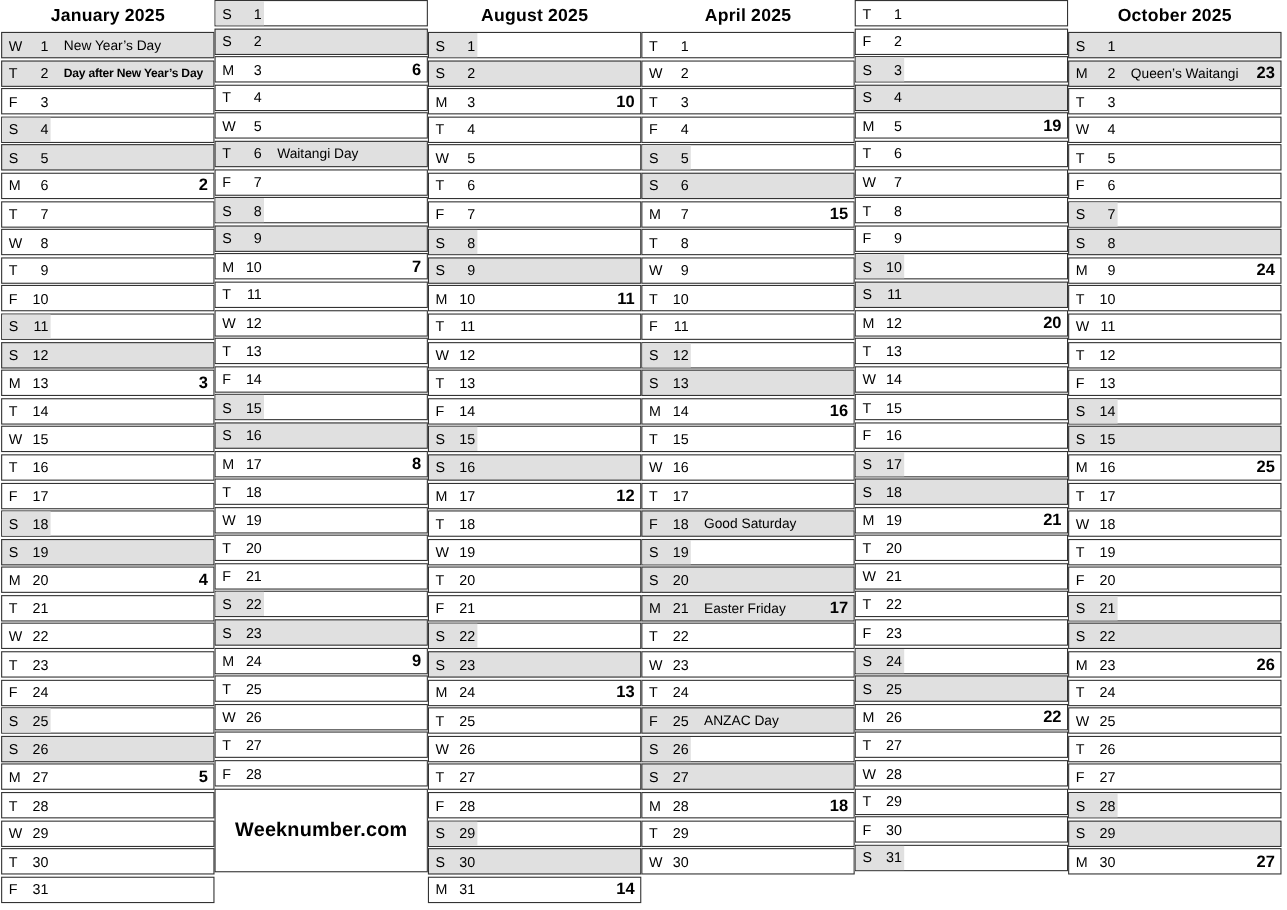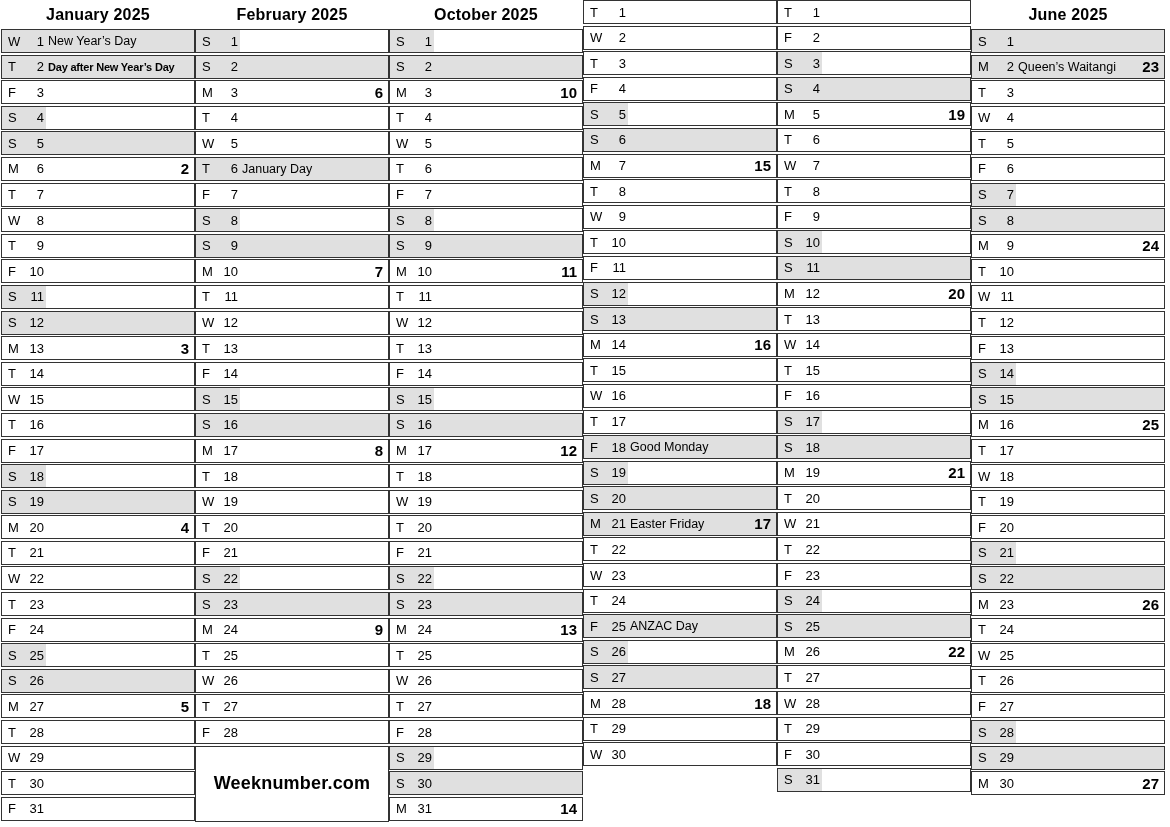--- a/index.html
+++ b/index.html
@@ -36,21 +36,21 @@
   .label {
     box-sizing:border-box;
     width:44px; flex:0 0 44px;
     display:flex; align-items:center;
     padding-left:6px;
   }
   .label.shade { background:#e0e0e0; }
   .dow { font-size:13px; width:15px; flex:0 0 15px; }
   .num { font-size:13px; flex:1; text-align:right; padding-right:2px; }
   .holiday {
-    font-size:12.5px; margin-left:2px; align-self:center;
+    font-size:12.5px; margin-left:12px; align-self:center;
     white-space:nowrap;
   }
   .holiday.small { font-size:11px; letter-spacing:-0.2px;font-weight:bold; }
   .week {
     margin-left:auto; align-self:center;
     font-weight:bold; font-size:15px; padding-right:5px;
   }
   .brand-box {
     box-sizing:border-box;
     flex:1 1 auto;
@@ -254,21 +254,20 @@
         </div>
         <div class="row">
           <div class="label">
             <span class="dow">F</span>
             <span class="num">31</span>
           </div>
         </div>
       </div>
     </div>
     <div class="month">
-      <div class="month-title">February 2025</div>
       <div class="rows">
         <div class="row">
           <div class="label shade">
             <span class="dow">S</span>
             <span class="num">1</span>
           </div>
         </div>
         <div class="row full">
           <div class="label">
             <span class="dow">S</span>
@@ -292,21 +291,21 @@
           <div class="label">
             <span class="dow">W</span>
             <span class="num">5</span>
           </div>
         </div>
         <div class="row full">
           <div class="label">
             <span class="dow">T</span>
             <span class="num">6</span>
           </div>
-          <span class="holiday">January Day</span>
+          <span class="holiday">Waitangi Day</span>
         </div>
         <div class="row">
           <div class="label">
             <span class="dow">F</span>
             <span class="num">7</span>
           </div>
         </div>
         <div class="row">
           <div class="label shade">
             <span class="dow">S</span>
@@ -431,607 +430,608 @@
           </div>
         </div>
         <div class="row">
           <div class="label">
             <span class="dow">F</span>
             <span class="num">28</span>
           </div>
         </div>
         <div class="brand-box">
           <span>Weeknumber.com</span>
+        </div>
+      </div>
+    </div>
+    <div class="month">
+      <div class="month-title">August 2025</div>
+      <div class="rows">
+        <div class="row">
+          <div class="label shade">
+            <span class="dow">S</span>
+            <span class="num">1</span>
+          </div>
+        </div>
+        <div class="row full">
+          <div class="label">
+            <span class="dow">S</span>
+            <span class="num">2</span>
+          </div>
+        </div>
+        <div class="row">
+          <div class="label">
+            <span class="dow">M</span>
+            <span class="num">3</span>
+          </div>
+          <span class="week">10</span>
+        </div>
+        <div class="row">
+          <div class="label">
+            <span class="dow">T</span>
+            <span class="num">4</span>
+          </div>
+        </div>
+        <div class="row">
+          <div class="label">
+            <span class="dow">W</span>
+            <span class="num">5</span>
+          </div>
+        </div>
+        <div class="row">
+          <div class="label">
+            <span class="dow">T</span>
+            <span class="num">6</span>
+          </div>
+        </div>
+        <div class="row">
+          <div class="label">
+            <span class="dow">F</span>
+            <span class="num">7</span>
+          </div>
+        </div>
+        <div class="row">
+          <div class="label shade">
+            <span class="dow">S</span>
+            <span class="num">8</span>
+          </div>
+        </div>
+        <div class="row full">
+          <div class="label">
+            <span class="dow">S</span>
+            <span class="num">9</span>
+          </div>
+        </div>
+        <div class="row">
+          <div class="label">
+            <span class="dow">M</span>
+            <span class="num">10</span>
+          </div>
+          <span class="week">11</span>
+        </div>
+        <div class="row">
+          <div class="label">
+            <span class="dow">T</span>
+            <span class="num">11</span>
+          </div>
+        </div>
+        <div class="row">
+          <div class="label">
+            <span class="dow">W</span>
+            <span class="num">12</span>
+          </div>
+        </div>
+        <div class="row">
+          <div class="label">
+            <span class="dow">T</span>
+            <span class="num">13</span>
+          </div>
+        </div>
+        <div class="row">
+          <div class="label">
+            <span class="dow">F</span>
+            <span class="num">14</span>
+          </div>
+        </div>
+        <div class="row">
+          <div class="label shade">
+            <span class="dow">S</span>
+            <span class="num">15</span>
+          </div>
+        </div>
+        <div class="row full">
+          <div class="label">
+            <span class="dow">S</span>
+            <span class="num">16</span>
+          </div>
+        </div>
+        <div class="row">
+          <div class="label">
+            <span class="dow">M</span>
+            <span class="num">17</span>
+          </div>
+          <span class="week">12</span>
+        </div>
+        <div class="row">
+          <div class="label">
+            <span class="dow">T</span>
+            <span class="num">18</span>
+          </div>
+        </div>
+        <div class="row">
+          <div class="label">
+            <span class="dow">W</span>
+            <span class="num">19</span>
+          </div>
+        </div>
+        <div class="row">
+          <div class="label">
+            <span class="dow">T</span>
+            <span class="num">20</span>
+          </div>
+        </div>
+        <div class="row">
+          <div class="label">
+            <span class="dow">F</span>
+            <span class="num">21</span>
+          </div>
+        </div>
+        <div class="row">
+          <div class="label shade">
+            <span class="dow">S</span>
+            <span class="num">22</span>
+          </div>
+        </div>
+        <div class="row full">
+          <div class="label">
+            <span class="dow">S</span>
+            <span class="num">23</span>
+          </div>
+        </div>
+        <div class="row">
+          <div class="label">
+            <span class="dow">M</span>
+            <span class="num">24</span>
+          </div>
+          <span class="week">13</span>
+        </div>
+        <div class="row">
+          <div class="label">
+            <span class="dow">T</span>
+            <span class="num">25</span>
+          </div>
+        </div>
+        <div class="row">
+          <div class="label">
+            <span class="dow">W</span>
+            <span class="num">26</span>
+          </div>
+        </div>
+        <div class="row">
+          <div class="label">
+            <span class="dow">T</span>
+            <span class="num">27</span>
+          </div>
+        </div>
+        <div class="row">
+          <div class="label">
+            <span class="dow">F</span>
+            <span class="num">28</span>
+          </div>
+        </div>
+        <div class="row">
+          <div class="label shade">
+            <span class="dow">S</span>
+            <span class="num">29</span>
+          </div>
+        </div>
+        <div class="row full">
+          <div class="label">
+            <span class="dow">S</span>
+            <span class="num">30</span>
+          </div>
+        </div>
+        <div class="row">
+          <div class="label">
+            <span class="dow">M</span>
+            <span class="num">31</span>
+          </div>
+          <span class="week">14</span>
+        </div>
+      </div>
+    </div>
+    <div class="month">
+      <div class="month-title">April 2025</div>
+      <div class="rows">
+        <div class="row">
+          <div class="label">
+            <span class="dow">T</span>
+            <span class="num">1</span>
+          </div>
+        </div>
+        <div class="row">
+          <div class="label">
+            <span class="dow">W</span>
+            <span class="num">2</span>
+          </div>
+        </div>
+        <div class="row">
+          <div class="label">
+            <span class="dow">T</span>
+            <span class="num">3</span>
+          </div>
+        </div>
+        <div class="row">
+          <div class="label">
+            <span class="dow">F</span>
+            <span class="num">4</span>
+          </div>
+        </div>
+        <div class="row">
+          <div class="label shade">
+            <span class="dow">S</span>
+            <span class="num">5</span>
+          </div>
+        </div>
+        <div class="row full">
+          <div class="label">
+            <span class="dow">S</span>
+            <span class="num">6</span>
+          </div>
+        </div>
+        <div class="row">
+          <div class="label">
+            <span class="dow">M</span>
+            <span class="num">7</span>
+          </div>
+          <span class="week">15</span>
+        </div>
+        <div class="row">
+          <div class="label">
+            <span class="dow">T</span>
+            <span class="num">8</span>
+          </div>
+        </div>
+        <div class="row">
+          <div class="label">
+            <span class="dow">W</span>
+            <span class="num">9</span>
+          </div>
+        </div>
+        <div class="row">
+          <div class="label">
+            <span class="dow">T</span>
+            <span class="num">10</span>
+          </div>
+        </div>
+        <div class="row">
+          <div class="label">
+            <span class="dow">F</span>
+            <span class="num">11</span>
+          </div>
+        </div>
+        <div class="row">
+          <div class="label shade">
+            <span class="dow">S</span>
+            <span class="num">12</span>
+          </div>
+        </div>
+        <div class="row full">
+          <div class="label">
+            <span class="dow">S</span>
+            <span class="num">13</span>
+          </div>
+        </div>
+        <div class="row">
+          <div class="label">
+            <span class="dow">M</span>
+            <span class="num">14</span>
+          </div>
+          <span class="week">16</span>
+        </div>
+        <div class="row">
+          <div class="label">
+            <span class="dow">T</span>
+            <span class="num">15</span>
+          </div>
+        </div>
+        <div class="row">
+          <div class="label">
+            <span class="dow">W</span>
+            <span class="num">16</span>
+          </div>
+        </div>
+        <div class="row">
+          <div class="label">
+            <span class="dow">T</span>
+            <span class="num">17</span>
+          </div>
+        </div>
+        <div class="row full">
+          <div class="label">
+            <span class="dow">F</span>
+            <span class="num">18</span>
+          </div>
+          <span class="holiday">Good Saturday</span>
+        </div>
+        <div class="row">
+          <div class="label shade">
+            <span class="dow">S</span>
+            <span class="num">19</span>
+          </div>
+        </div>
+        <div class="row full">
+          <div class="label">
+            <span class="dow">S</span>
+            <span class="num">20</span>
+          </div>
+        </div>
+        <div class="row full">
+          <div class="label">
+            <span class="dow">M</span>
+            <span class="num">21</span>
+          </div>
+          <span class="holiday">Easter Friday</span>
+          <span class="week">17</span>
+        </div>
+        <div class="row">
+          <div class="label">
+            <span class="dow">T</span>
+            <span class="num">22</span>
+          </div>
+        </div>
+        <div class="row">
+          <div class="label">
+            <span class="dow">W</span>
+            <span class="num">23</span>
+          </div>
+        </div>
+        <div class="row">
+          <div class="label">
+            <span class="dow">T</span>
+            <span class="num">24</span>
+          </div>
+        </div>
+        <div class="row full">
+          <div class="label">
+            <span class="dow">F</span>
+            <span class="num">25</span>
+          </div>
+          <span class="holiday">ANZAC Day</span>
+        </div>
+        <div class="row">
+          <div class="label shade">
+            <span class="dow">S</span>
+            <span class="num">26</span>
+          </div>
+        </div>
+        <div class="row full">
+          <div class="label">
+            <span class="dow">S</span>
+            <span class="num">27</span>
+          </div>
+        </div>
+        <div class="row">
+          <div class="label">
+            <span class="dow">M</span>
+            <span class="num">28</span>
+          </div>
+          <span class="week">18</span>
+        </div>
+        <div class="row">
+          <div class="label">
+            <span class="dow">T</span>
+            <span class="num">29</span>
+          </div>
+        </div>
+        <div class="row">
+          <div class="label">
+            <span class="dow">W</span>
+            <span class="num">30</span>
+          </div>
+        </div>
+      </div>
+    </div>
+    <div class="month">
+      <div class="rows">
+        <div class="row">
+          <div class="label">
+            <span class="dow">T</span>
+            <span class="num">1</span>
+          </div>
+        </div>
+        <div class="row">
+          <div class="label">
+            <span class="dow">F</span>
+            <span class="num">2</span>
+          </div>
+        </div>
+        <div class="row">
+          <div class="label shade">
+            <span class="dow">S</span>
+            <span class="num">3</span>
+          </div>
+        </div>
+        <div class="row full">
+          <div class="label">
+            <span class="dow">S</span>
+            <span class="num">4</span>
+          </div>
+        </div>
+        <div class="row">
+          <div class="label">
+            <span class="dow">M</span>
+            <span class="num">5</span>
+          </div>
+          <span class="week">19</span>
+        </div>
+        <div class="row">
+          <div class="label">
+            <span class="dow">T</span>
+            <span class="num">6</span>
+          </div>
+        </div>
+        <div class="row">
+          <div class="label">
+            <span class="dow">W</span>
+            <span class="num">7</span>
+          </div>
+        </div>
+        <div class="row">
+          <div class="label">
+            <span class="dow">T</span>
+            <span class="num">8</span>
+          </div>
+        </div>
+        <div class="row">
+          <div class="label">
+            <span class="dow">F</span>
+            <span class="num">9</span>
+          </div>
+        </div>
+        <div class="row">
+          <div class="label shade">
+            <span class="dow">S</span>
+            <span class="num">10</span>
+          </div>
+        </div>
+        <div class="row full">
+          <div class="label">
+            <span class="dow">S</span>
+            <span class="num">11</span>
+          </div>
+        </div>
+        <div class="row">
+          <div class="label">
+            <span class="dow">M</span>
+            <span class="num">12</span>
+          </div>
+          <span class="week">20</span>
+        </div>
+        <div class="row">
+          <div class="label">
+            <span class="dow">T</span>
+            <span class="num">13</span>
+          </div>
+        </div>
+        <div class="row">
+          <div class="label">
+            <span class="dow">W</span>
+            <span class="num">14</span>
+          </div>
+        </div>
+        <div class="row">
+          <div class="label">
+            <span class="dow">T</span>
+            <span class="num">15</span>
+          </div>
+        </div>
+        <div class="row">
+          <div class="label">
+            <span class="dow">F</span>
+            <span class="num">16</span>
+          </div>
+        </div>
+        <div class="row">
+          <div class="label shade">
+            <span class="dow">S</span>
+            <span class="num">17</span>
+          </div>
+        </div>
+        <div class="row full">
+          <div class="label">
+            <span class="dow">S</span>
+            <span class="num">18</span>
+          </div>
+        </div>
+        <div class="row">
+          <div class="label">
+            <span class="dow">M</span>
+            <span class="num">19</span>
+          </div>
+          <span class="week">21</span>
+        </div>
+        <div class="row">
+          <div class="label">
+            <span class="dow">T</span>
+            <span class="num">20</span>
+          </div>
+        </div>
+        <div class="row">
+          <div class="label">
+            <span class="dow">W</span>
+            <span class="num">21</span>
+          </div>
+        </div>
+        <div class="row">
+          <div class="label">
+            <span class="dow">T</span>
+            <span class="num">22</span>
+          </div>
+        </div>
+        <div class="row">
+          <div class="label">
+            <span class="dow">F</span>
+            <span class="num">23</span>
+          </div>
+        </div>
+        <div class="row">
+          <div class="label shade">
+            <span class="dow">S</span>
+            <span class="num">24</span>
+          </div>
+        </div>
+        <div class="row full">
+          <div class="label">
+            <span class="dow">S</span>
+            <span class="num">25</span>
+          </div>
+        </div>
+        <div class="row">
+          <div class="label">
+            <span class="dow">M</span>
+            <span class="num">26</span>
+          </div>
+          <span class="week">22</span>
+        </div>
+        <div class="row">
+          <div class="label">
+            <span class="dow">T</span>
+            <span class="num">27</span>
+          </div>
+        </div>
+        <div class="row">
+          <div class="label">
+            <span class="dow">W</span>
+            <span class="num">28</span>
+          </div>
+        </div>
+        <div class="row">
+          <div class="label">
+            <span class="dow">T</span>
+            <span class="num">29</span>
+          </div>
+        </div>
+        <div class="row">
+          <div class="label">
+            <span class="dow">F</span>
+            <span class="num">30</span>
+          </div>
+        </div>
+        <div class="row">
+          <div class="label shade">
+            <span class="dow">S</span>
+            <span class="num">31</span>
+          </div>
         </div>
       </div>
     </div>
     <div class="month">
       <div class="month-title">October 2025</div>
       <div class="rows">
-        <div class="row">
-          <div class="label shade">
-            <span class="dow">S</span>
-            <span class="num">1</span>
-          </div>
-        </div>
-        <div class="row full">
-          <div class="label">
-            <span class="dow">S</span>
-            <span class="num">2</span>
-          </div>
-        </div>
-        <div class="row">
-          <div class="label">
-            <span class="dow">M</span>
-            <span class="num">3</span>
-          </div>
-          <span class="week">10</span>
-        </div>
-        <div class="row">
-          <div class="label">
-            <span class="dow">T</span>
-            <span class="num">4</span>
-          </div>
-        </div>
-        <div class="row">
-          <div class="label">
-            <span class="dow">W</span>
-            <span class="num">5</span>
-          </div>
-        </div>
-        <div class="row">
-          <div class="label">
-            <span class="dow">T</span>
-            <span class="num">6</span>
-          </div>
-        </div>
-        <div class="row">
-          <div class="label">
-            <span class="dow">F</span>
-            <span class="num">7</span>
-          </div>
-        </div>
-        <div class="row">
-          <div class="label shade">
-            <span class="dow">S</span>
-            <span class="num">8</span>
-          </div>
-        </div>
-        <div class="row full">
-          <div class="label">
-            <span class="dow">S</span>
-            <span class="num">9</span>
-          </div>
-        </div>
-        <div class="row">
-          <div class="label">
-            <span class="dow">M</span>
-            <span class="num">10</span>
-          </div>
-          <span class="week">11</span>
-        </div>
-        <div class="row">
-          <div class="label">
-            <span class="dow">T</span>
-            <span class="num">11</span>
-          </div>
-        </div>
-        <div class="row">
-          <div class="label">
-            <span class="dow">W</span>
-            <span class="num">12</span>
-          </div>
-        </div>
-        <div class="row">
-          <div class="label">
-            <span class="dow">T</span>
-            <span class="num">13</span>
-          </div>
-        </div>
-        <div class="row">
-          <div class="label">
-            <span class="dow">F</span>
-            <span class="num">14</span>
-          </div>
-        </div>
-        <div class="row">
-          <div class="label shade">
-            <span class="dow">S</span>
-            <span class="num">15</span>
-          </div>
-        </div>
-        <div class="row full">
-          <div class="label">
-            <span class="dow">S</span>
-            <span class="num">16</span>
-          </div>
-        </div>
-        <div class="row">
-          <div class="label">
-            <span class="dow">M</span>
-            <span class="num">17</span>
-          </div>
-          <span class="week">12</span>
-        </div>
-        <div class="row">
-          <div class="label">
-            <span class="dow">T</span>
-            <span class="num">18</span>
-          </div>
-        </div>
-        <div class="row">
-          <div class="label">
-            <span class="dow">W</span>
-            <span class="num">19</span>
-          </div>
-        </div>
-        <div class="row">
-          <div class="label">
-            <span class="dow">T</span>
-            <span class="num">20</span>
-          </div>
-        </div>
-        <div class="row">
-          <div class="label">
-            <span class="dow">F</span>
-            <span class="num">21</span>
-          </div>
-        </div>
-        <div class="row">
-          <div class="label shade">
-            <span class="dow">S</span>
-            <span class="num">22</span>
-          </div>
-        </div>
-        <div class="row full">
-          <div class="label">
-            <span class="dow">S</span>
-            <span class="num">23</span>
-          </div>
-        </div>
-        <div class="row">
-          <div class="label">
-            <span class="dow">M</span>
-            <span class="num">24</span>
-          </div>
-          <span class="week">13</span>
-        </div>
-        <div class="row">
-          <div class="label">
-            <span class="dow">T</span>
-            <span class="num">25</span>
-          </div>
-        </div>
-        <div class="row">
-          <div class="label">
-            <span class="dow">W</span>
-            <span class="num">26</span>
-          </div>
-        </div>
-        <div class="row">
-          <div class="label">
-            <span class="dow">T</span>
-            <span class="num">27</span>
-          </div>
-        </div>
-        <div class="row">
-          <div class="label">
-            <span class="dow">F</span>
-            <span class="num">28</span>
-          </div>
-        </div>
-        <div class="row">
-          <div class="label shade">
-            <span class="dow">S</span>
-            <span class="num">29</span>
-          </div>
-        </div>
-        <div class="row full">
-          <div class="label">
-            <span class="dow">S</span>
-            <span class="num">30</span>
-          </div>
-        </div>
-        <div class="row">
-          <div class="label">
-            <span class="dow">M</span>
-            <span class="num">31</span>
-          </div>
-          <span class="week">14</span>
-        </div>
-      </div>
-    </div>
-    <div class="month">
-      <div class="rows">
-        <div class="row">
-          <div class="label">
-            <span class="dow">T</span>
-            <span class="num">1</span>
-          </div>
-        </div>
-        <div class="row">
-          <div class="label">
-            <span class="dow">W</span>
-            <span class="num">2</span>
-          </div>
-        </div>
-        <div class="row">
-          <div class="label">
-            <span class="dow">T</span>
-            <span class="num">3</span>
-          </div>
-        </div>
-        <div class="row">
-          <div class="label">
-            <span class="dow">F</span>
-            <span class="num">4</span>
-          </div>
-        </div>
-        <div class="row">
-          <div class="label shade">
-            <span class="dow">S</span>
-            <span class="num">5</span>
-          </div>
-        </div>
-        <div class="row full">
-          <div class="label">
-            <span class="dow">S</span>
-            <span class="num">6</span>
-          </div>
-        </div>
-        <div class="row">
-          <div class="label">
-            <span class="dow">M</span>
-            <span class="num">7</span>
-          </div>
-          <span class="week">15</span>
-        </div>
-        <div class="row">
-          <div class="label">
-            <span class="dow">T</span>
-            <span class="num">8</span>
-          </div>
-        </div>
-        <div class="row">
-          <div class="label">
-            <span class="dow">W</span>
-            <span class="num">9</span>
-          </div>
-        </div>
-        <div class="row">
-          <div class="label">
-            <span class="dow">T</span>
-            <span class="num">10</span>
-          </div>
-        </div>
-        <div class="row">
-          <div class="label">
-            <span class="dow">F</span>
-            <span class="num">11</span>
-          </div>
-        </div>
-        <div class="row">
-          <div class="label shade">
-            <span class="dow">S</span>
-            <span class="num">12</span>
-          </div>
-        </div>
-        <div class="row full">
-          <div class="label">
-            <span class="dow">S</span>
-            <span class="num">13</span>
-          </div>
-        </div>
-        <div class="row">
-          <div class="label">
-            <span class="dow">M</span>
-            <span class="num">14</span>
-          </div>
-          <span class="week">16</span>
-        </div>
-        <div class="row">
-          <div class="label">
-            <span class="dow">T</span>
-            <span class="num">15</span>
-          </div>
-        </div>
-        <div class="row">
-          <div class="label">
-            <span class="dow">W</span>
-            <span class="num">16</span>
-          </div>
-        </div>
-        <div class="row">
-          <div class="label">
-            <span class="dow">T</span>
-            <span class="num">17</span>
-          </div>
-        </div>
-        <div class="row full">
-          <div class="label">
-            <span class="dow">F</span>
-            <span class="num">18</span>
-          </div>
-          <span class="holiday">Good Monday</span>
-        </div>
-        <div class="row">
-          <div class="label shade">
-            <span class="dow">S</span>
-            <span class="num">19</span>
-          </div>
-        </div>
-        <div class="row full">
-          <div class="label">
-            <span class="dow">S</span>
-            <span class="num">20</span>
-          </div>
-        </div>
-        <div class="row full">
-          <div class="label">
-            <span class="dow">M</span>
-            <span class="num">21</span>
-          </div>
-          <span class="holiday">Easter Friday</span>
-          <span class="week">17</span>
-        </div>
-        <div class="row">
-          <div class="label">
-            <span class="dow">T</span>
-            <span class="num">22</span>
-          </div>
-        </div>
-        <div class="row">
-          <div class="label">
-            <span class="dow">W</span>
-            <span class="num">23</span>
-          </div>
-        </div>
-        <div class="row">
-          <div class="label">
-            <span class="dow">T</span>
-            <span class="num">24</span>
-          </div>
-        </div>
-        <div class="row full">
-          <div class="label">
-            <span class="dow">F</span>
-            <span class="num">25</span>
-          </div>
-          <span class="holiday">ANZAC Day</span>
-        </div>
-        <div class="row">
-          <div class="label shade">
-            <span class="dow">S</span>
-            <span class="num">26</span>
-          </div>
-        </div>
-        <div class="row full">
-          <div class="label">
-            <span class="dow">S</span>
-            <span class="num">27</span>
-          </div>
-        </div>
-        <div class="row">
-          <div class="label">
-            <span class="dow">M</span>
-            <span class="num">28</span>
-          </div>
-          <span class="week">18</span>
-        </div>
-        <div class="row">
-          <div class="label">
-            <span class="dow">T</span>
-            <span class="num">29</span>
-          </div>
-        </div>
-        <div class="row">
-          <div class="label">
-            <span class="dow">W</span>
-            <span class="num">30</span>
-          </div>
-        </div>
-      </div>
-    </div>
-    <div class="month">
-      <div class="rows">
-        <div class="row">
-          <div class="label">
-            <span class="dow">T</span>
-            <span class="num">1</span>
-          </div>
-        </div>
-        <div class="row">
-          <div class="label">
-            <span class="dow">F</span>
-            <span class="num">2</span>
-          </div>
-        </div>
-        <div class="row">
-          <div class="label shade">
-            <span class="dow">S</span>
-            <span class="num">3</span>
-          </div>
-        </div>
-        <div class="row full">
-          <div class="label">
-            <span class="dow">S</span>
-            <span class="num">4</span>
-          </div>
-        </div>
-        <div class="row">
-          <div class="label">
-            <span class="dow">M</span>
-            <span class="num">5</span>
-          </div>
-          <span class="week">19</span>
-        </div>
-        <div class="row">
-          <div class="label">
-            <span class="dow">T</span>
-            <span class="num">6</span>
-          </div>
-        </div>
-        <div class="row">
-          <div class="label">
-            <span class="dow">W</span>
-            <span class="num">7</span>
-          </div>
-        </div>
-        <div class="row">
-          <div class="label">
-            <span class="dow">T</span>
-            <span class="num">8</span>
-          </div>
-        </div>
-        <div class="row">
-          <div class="label">
-            <span class="dow">F</span>
-            <span class="num">9</span>
-          </div>
-        </div>
-        <div class="row">
-          <div class="label shade">
-            <span class="dow">S</span>
-            <span class="num">10</span>
-          </div>
-        </div>
-        <div class="row full">
-          <div class="label">
-            <span class="dow">S</span>
-            <span class="num">11</span>
-          </div>
-        </div>
-        <div class="row">
-          <div class="label">
-            <span class="dow">M</span>
-            <span class="num">12</span>
-          </div>
-          <span class="week">20</span>
-        </div>
-        <div class="row">
-          <div class="label">
-            <span class="dow">T</span>
-            <span class="num">13</span>
-          </div>
-        </div>
-        <div class="row">
-          <div class="label">
-            <span class="dow">W</span>
-            <span class="num">14</span>
-          </div>
-        </div>
-        <div class="row">
-          <div class="label">
-            <span class="dow">T</span>
-            <span class="num">15</span>
-          </div>
-        </div>
-        <div class="row">
-          <div class="label">
-            <span class="dow">F</span>
-            <span class="num">16</span>
-          </div>
-        </div>
-        <div class="row">
-          <div class="label shade">
-            <span class="dow">S</span>
-            <span class="num">17</span>
-          </div>
-        </div>
-        <div class="row full">
-          <div class="label">
-            <span class="dow">S</span>
-            <span class="num">18</span>
-          </div>
-        </div>
-        <div class="row">
-          <div class="label">
-            <span class="dow">M</span>
-            <span class="num">19</span>
-          </div>
-          <span class="week">21</span>
-        </div>
-        <div class="row">
-          <div class="label">
-            <span class="dow">T</span>
-            <span class="num">20</span>
-          </div>
-        </div>
-        <div class="row">
-          <div class="label">
-            <span class="dow">W</span>
-            <span class="num">21</span>
-          </div>
-        </div>
-        <div class="row">
-          <div class="label">
-            <span class="dow">T</span>
-            <span class="num">22</span>
-          </div>
-        </div>
-        <div class="row">
-          <div class="label">
-            <span class="dow">F</span>
-            <span class="num">23</span>
-          </div>
-        </div>
-        <div class="row">
-          <div class="label shade">
-            <span class="dow">S</span>
-            <span class="num">24</span>
-          </div>
-        </div>
-        <div class="row full">
-          <div class="label">
-            <span class="dow">S</span>
-            <span class="num">25</span>
-          </div>
-        </div>
-        <div class="row">
-          <div class="label">
-            <span class="dow">M</span>
-            <span class="num">26</span>
-          </div>
-          <span class="week">22</span>
-        </div>
-        <div class="row">
-          <div class="label">
-            <span class="dow">T</span>
-            <span class="num">27</span>
-          </div>
-        </div>
-        <div class="row">
-          <div class="label">
-            <span class="dow">W</span>
-            <span class="num">28</span>
-          </div>
-        </div>
-        <div class="row">
-          <div class="label">
-            <span class="dow">T</span>
-            <span class="num">29</span>
-          </div>
-        </div>
-        <div class="row">
-          <div class="label">
-            <span class="dow">F</span>
-            <span class="num">30</span>
-          </div>
-        </div>
-        <div class="row">
-          <div class="label shade">
-            <span class="dow">S</span>
-            <span class="num">31</span>
-          </div>
-        </div>
-      </div>
-    </div>
-    <div class="month">
-      <div class="month-title">June 2025</div>
-      <div class="rows">
         <div class="row full">
           <div class="label">
             <span class="dow">S</span>
             <span class="num">1</span>
           </div>
         </div>
         <div class="row full">
           <div class="label">
             <span class="dow">M</span>
             <span class="num">2</span>

